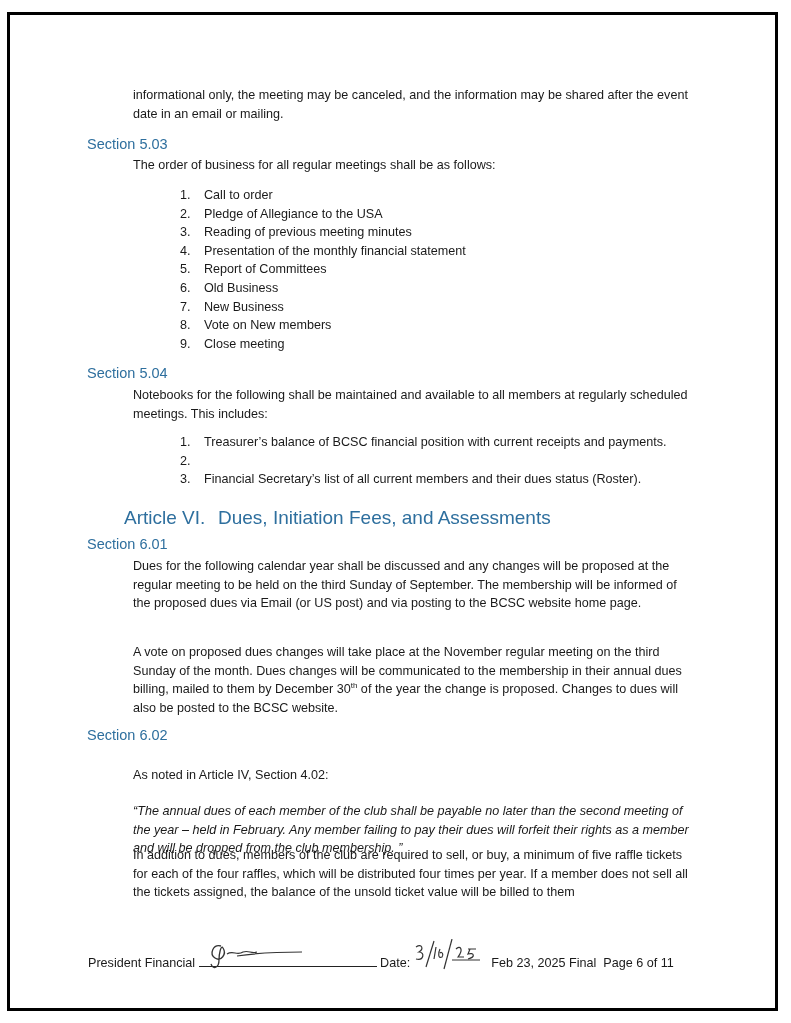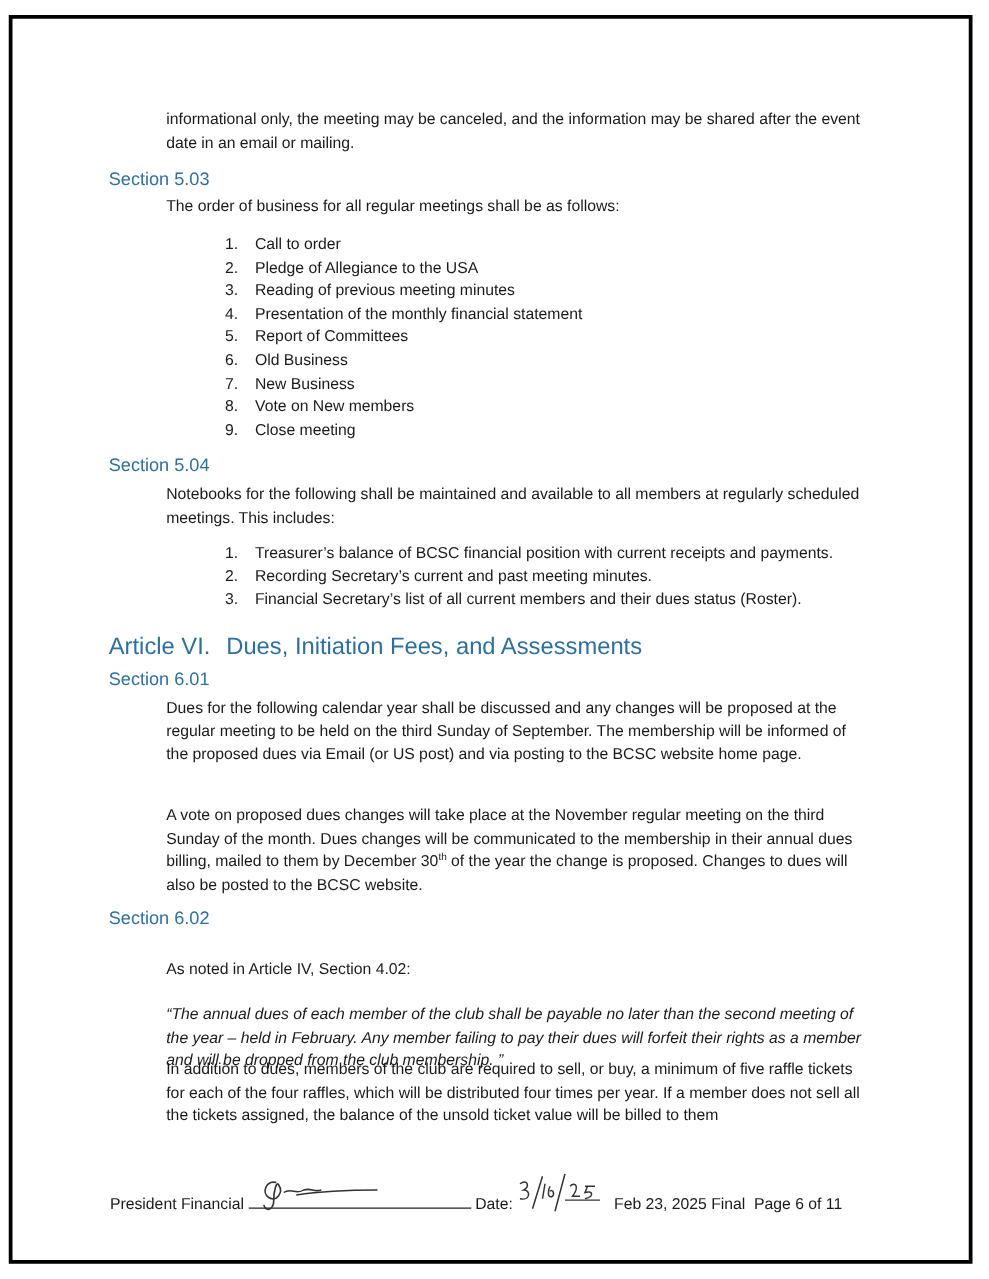--- a/index.html
+++ b/index.html
@@ -4,21 +4,21 @@
 <style>
   html, body { margin: 0; padding: 0; background: #ffffff; }
   body { width: 791px; height: 1023px; position: relative; overflow: hidden;
          font-family: "Liberation Sans", sans-serif; color: #1a1a1a; }
   .page-border { position: absolute; left: 7px; top: 12px; width: 771px; height: 999px;
                  border: 3px solid #000; box-sizing: border-box; }
   .content { position: absolute; left: 0; top: 0; width: 791px; }
   .p { position: absolute; left: 133px; width: 560px; font-size: 12.6px; line-height: 18.5px; }
   .h2 { position: absolute; left: 87px; font-size: 14.5px; color: #2e6f9e; }
   .h1 { position: absolute; left: 87px; font-size: 19px; color: #2e6f9e; }
-  .h1 .num { display: inline-block; width: 94px; }
+  .h1 .num { display: inline-block; width: 94px; margin-left: 37px; }
   .ol { position: absolute; left: 180px; margin: 0; padding: 0; list-style: none;
         font-size: 12.6px; line-height: 18.6px; }
   .ol li { display: flex; }
   .ol .n { width: 24px; }
   .it { font-style: italic; }
   sup { font-size: 8px; line-height: 0; }
   .footer { position: absolute; left: 88px; top: 952px; font-size: 12.6px; white-space: nowrap; }
   .sigline { display: inline-block; position: relative; width: 178px; border-bottom: 1px solid #222;
              height: 14px; vertical-align: baseline; }
   .sigline svg { position: absolute; left: 8px; top: -12px; }
@@ -77,21 +77,20 @@
 
   <div class="h2" style="top:365px;">Section 5.04</div>
   <div class="p" style="top:386px;">Notebooks for the following shall be maintained and available to all members at regularly scheduled meetings.  This includes:</div>
   <ol class="ol" style="top:433px;">
     <li>
         <span class="n">1.</span>
         <span>Treasurer’s balance of BCSC financial position with current receipts and payments.</span>
       </li>
     <li>
         <span class="n">2.</span>
-        <span>Recording Secretary’s current and past meeting minutes.</span>
       </li>
     <li>
         <span class="n">3.</span>
         <span>Financial Secretary’s list of all current members and their dues status (Roster).</span>
       </li>
   </ol>
 
   <div class="h1" style="top:507px;">
     <span class="num">Article VI.</span><span>Dues, Initiation Fees, and Assessments</span>
   </div>

